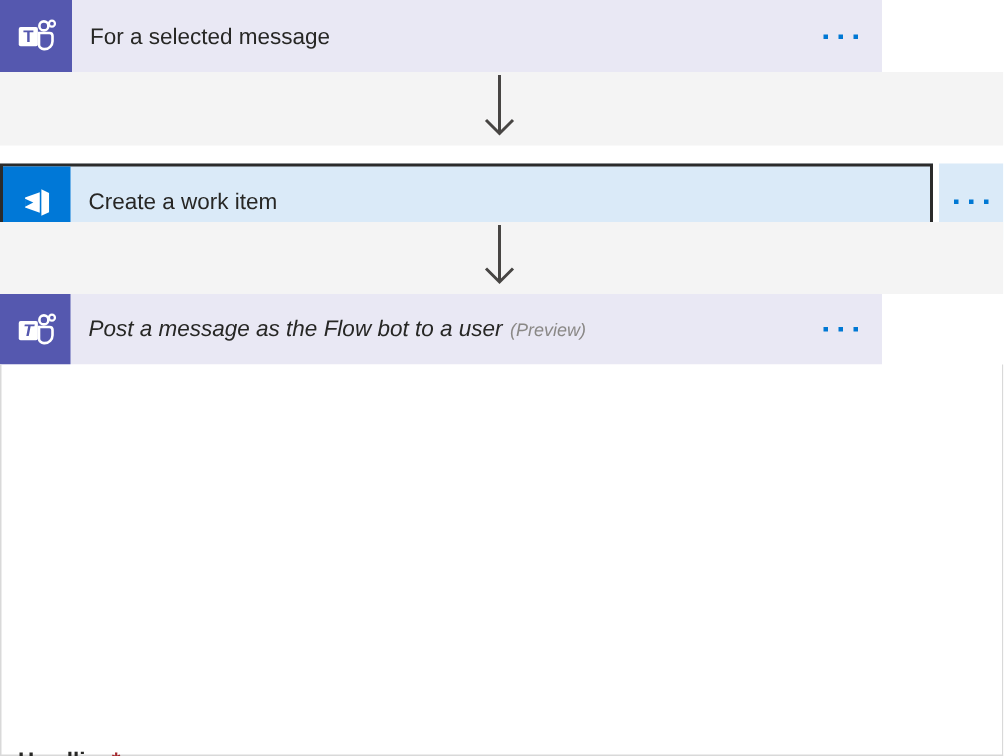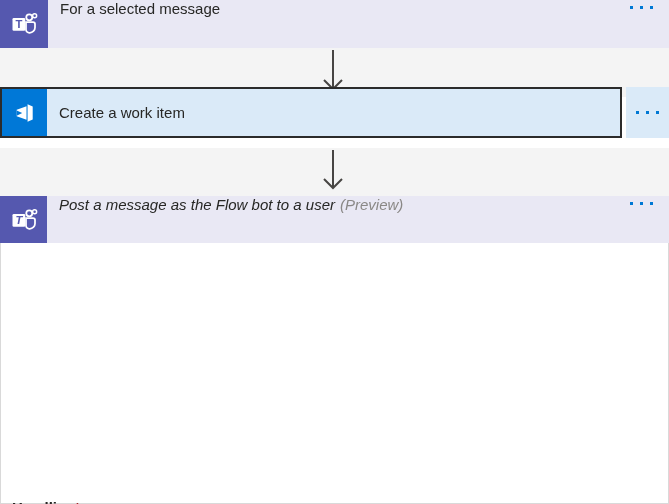--- a/index.html
+++ b/index.html
@@ -17,35 +17,35 @@
     --input-border:#8F8E8D;
     --token-pill-bg:#EFEDEB;
     --arrow-gray:#474543;
   }
   *{margin:0;padding:0;box-sizing:border-box;}
   html,body{background:#fff;}
   body{font-family:"Liberation Sans",sans-serif;}
   .page{position:relative;width:669px;height:504px;background:#fff;overflow:hidden;}
 
   
-  .op-header{position:absolute;left:0;width:669px;display:flex;align-items:flex-start;background:var(--header-lavender);}
+  .op-header{position:absolute;left:0;width:588px;display:flex;align-items:center;background:var(--header-lavender);}
   .op-header .op-icon{height:100%;flex:0 0 48px;background:var(--teams-purple);display:flex;align-items:center;justify-content:center;}
   .op-title{margin-left:12px;font-size:15px;color:var(--text-dark);white-space:nowrap;}
-  .op-preview{color:var(--text-gray);font-size:15px;margin-left:5px;}
+  .op-preview{color:var(--text-gray);font-size:12px;margin-left:5px;}
 
   
   .dots{margin-left:auto;margin-right:14px;display:flex;gap:7px;align-items:center;cursor:pointer;padding:6px 2px;}
   .dots i{display:block;width:3px;height:3px;background:var(--accent-blue);}
 
   
   .gap{position:absolute;left:0;width:669px;background:var(--canvas-gray);}
   .flow-arrow{position:absolute;left:320px;}
 
   
-  .row2{position:absolute;left:0;top:87px;width:665px;height:51px;}
+  .row2{position:absolute;left:0;top:109px;width:665px;height:51px;}
   .row2-box{position:absolute;left:0;top:0;width:622px;height:51px;border:2px solid var(--selected-border);display:flex;background:var(--selected-blue-bg);}
   .row2-box .op-icon{height:100%;flex:0 0 45px;background:var(--devops-blue);display:flex;align-items:center;justify-content:center;}
   .row2-title{display:flex;align-items:center;margin-left:12px;font-size:15px;color:var(--text-dark);}
   .row2-strip{position:absolute;left:626px;top:0;width:43px;height:51px;background:var(--selected-blue-bg);display:flex;align-items:center;justify-content:center;}
   .row2-strip .dots{margin:0;}
 
   
   .body{position:absolute;left:0;top:243px;width:669px;height:261px;background:#fff;border:1px solid #D9D9D9;border-top:none;}
   .fld-label{position:absolute;font-size:15px;font-weight:bold;color:var(--text-dark);}
   .req{color:var(--required-red);font-weight:bold;}

